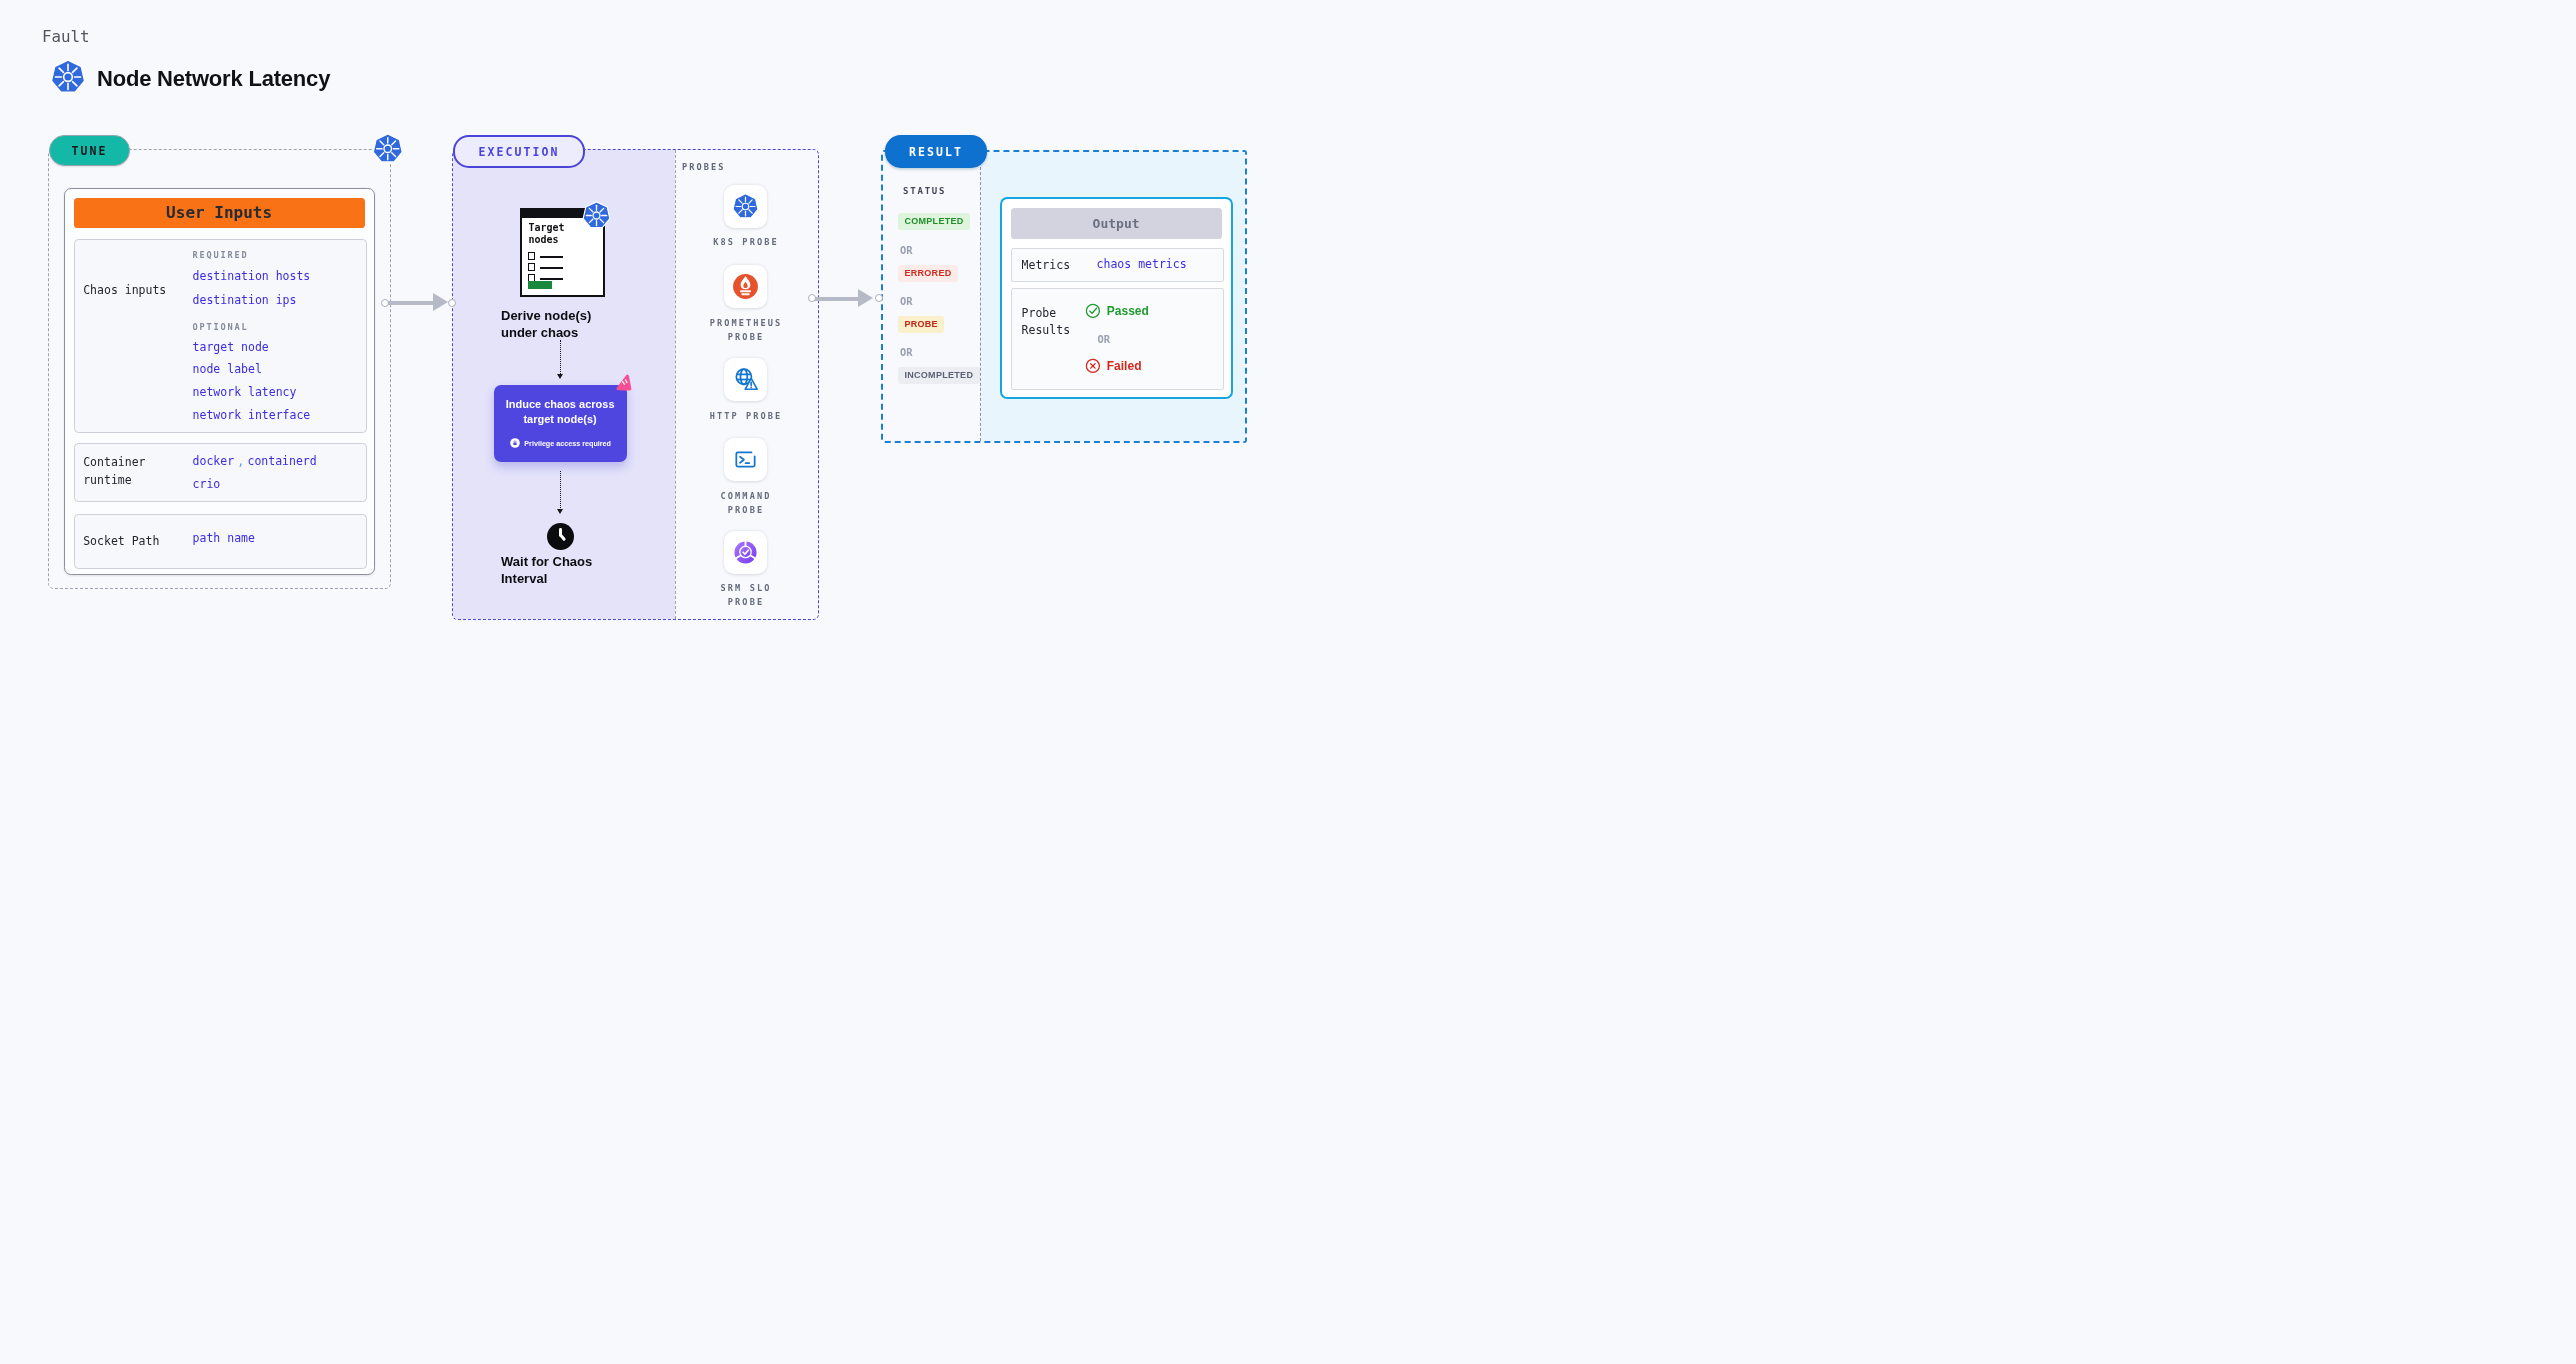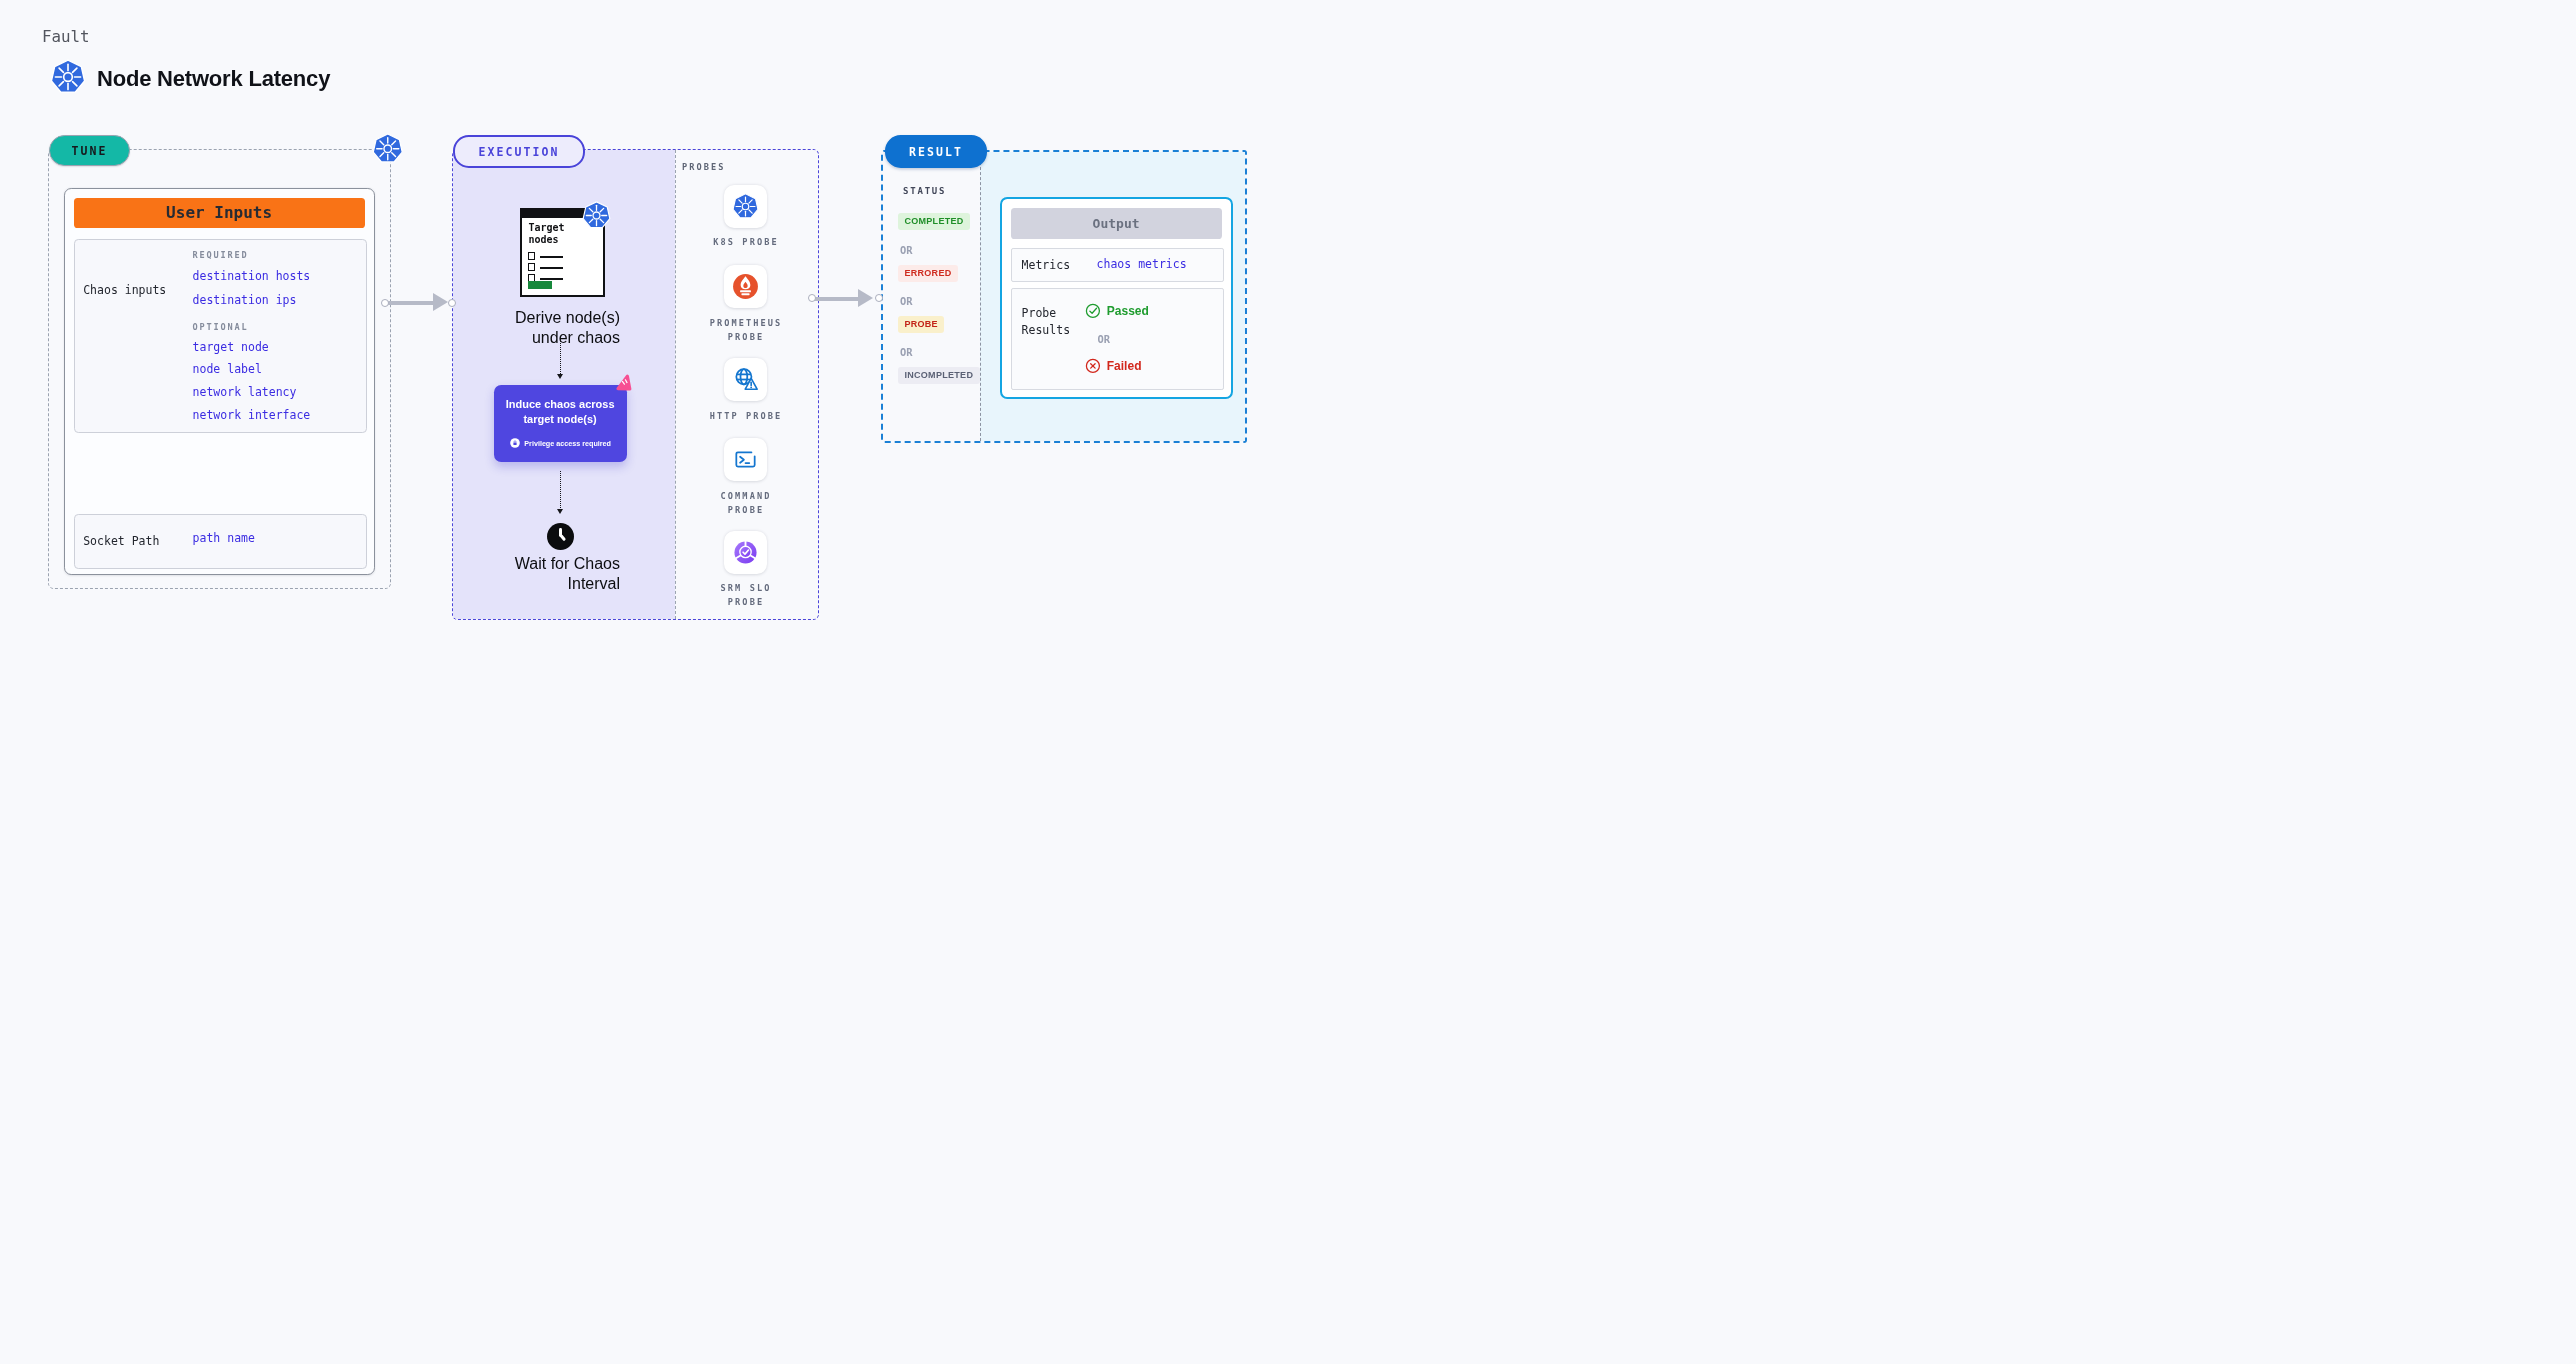--- a/index.html
+++ b/index.html
@@ -38,21 +38,21 @@
   .dot-node{width:7.9px;height:7.9px;border-radius:50%;background:#fff;border:1.8px solid #a9adbc;box-sizing:border-box;z-index:6;}
   .varrow{border-left:1.4px dotted #15161a;}
   .varrow-head{width:0;height:0;border-left:3.6px solid transparent;border-right:3.6px solid transparent;
                border-top:5.7px solid #15161a;}
 
   
   .exec-fill{background:#e4e3fa;border-radius:4.3px 0 0 4.3px;}
   .vdivider{border-left:1.4px dashed #9aa3af;}
   .target-card{background:#fff;border:2.1px solid #101114;}
   .target-topbar{background:#101114;}
-  .step-label{font-weight:400;font-size:16px;color:#0c0d10;text-align:right;line-height:1.28;}
+  .step-label{font-weight:700;font-size:13px;color:#0c0d10;text-align:left;line-height:1.28;}
   .cb{display:inline-block;width:6.4px;height:7.9px;border:1.4px solid #101114;box-sizing:border-box;}
   .cb-line{display:inline-block;width:23.6px;height:1.8px;background:#101114;margin-left:5px;margin-bottom:2.1px;}
   .greenbar{background:#17883c;}
   .purple-card{background:#4f46e0;border-radius:7.2px;box-shadow:0 4.3px 10px rgba(60,50,200,.25);}
   .purple-title{color:#fff;font-weight:bold;font-size:11px;text-align:center;line-height:1.35;}
   .priv-note{color:#fff;font-size:7.2px;font-weight:bold;}
   .clock{background:#0b0c0e;border-radius:50%;}
 
   
   .probe-card{background:#fff;border-radius:10px;box-shadow:0 0.7px 2.9px rgba(70,75,95,.18);
@@ -185,20 +185,29 @@
       <div class="abs ui-head-sm mono" style="left:118px;top:10px;">REQUIRED</div>
       <div class="abs lnk mono" style="left:118px;top:29px;">destination hosts</div>
       <div class="abs lnk mono" style="left:118px;top:53px;">destination ips</div>
       <div class="abs ui-head-sm mono" style="left:118px;top:82px;">OPTIONAL</div>
       <div class="abs lnk mono" style="left:118px;top:100px;">target node</div>
       <div class="abs lnk mono" style="left:118px;top:122px;">node label</div>
       <div class="abs lnk mono" style="left:118px;top:145px;">network latency</div>
       <div class="abs lnk mono" style="left:118px;top:168px;">network interface</div>
     </div>
 
+    <div class="abs ui-row" style="left:8.6px;top:254px;width:291px;height:57px;">
+      <div class="abs ui-label mono" style="left:8.6px;top:10px;width:79px;">Container runtime</div>
+      <div class="abs" style="left:118px;top:10px;">
+        <span class="lnk mono">docker</span>
+        <span class="lnk mono comma">,</span>
+        <span class="lnk mono">containerd</span>
+      </div>
+      <div class="abs lnk mono" style="left:118px;top:33px;">crio</div>
+    </div>
 
     <div class="abs ui-row" style="left:8.6px;top:325px;width:291px;height:53px;">
       <div class="abs ui-label mono" style="left:8.6px;top:18px;">Socket Path</div>
       <div class="abs lnk mono" style="left:118px;top:15.8px;">path name</div>
     </div>
   </div>
 
   <div class="abs dot-node" style="left:381px;top:299px;"></div>
   <div class="abs harrow-line" style="left:387px;top:301px;width:48px;"></div>
   <div class="abs harrow-head" style="left:433px;top:293px;"></div>

